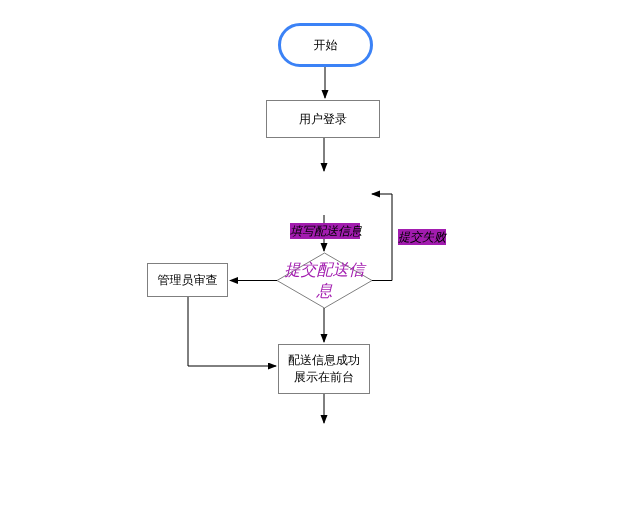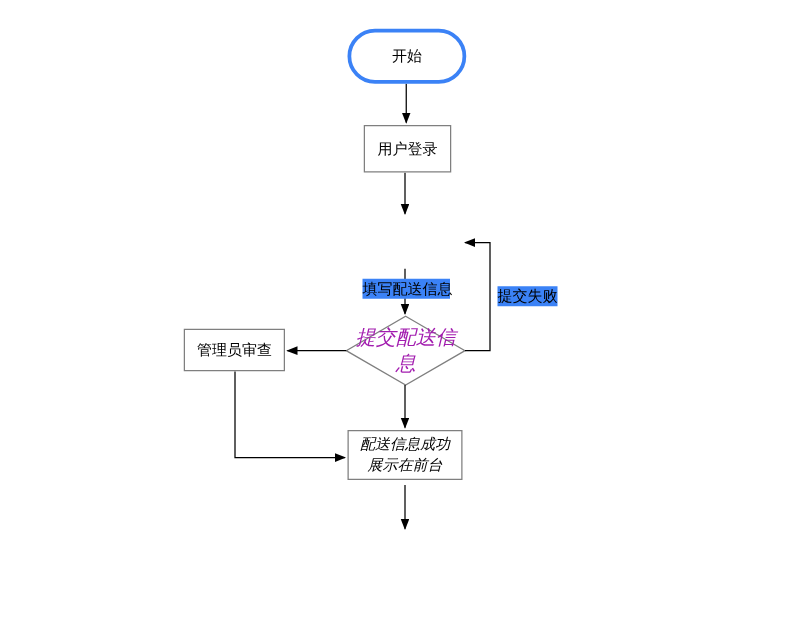--- a/index.html
+++ b/index.html
@@ -50,42 +50,43 @@
     display: flex;
     align-items: center;
     justify-content: center;
     color: #a21caf;
     font-size: 16px;
     text-align: center;
     font-style: italic;
   }
   .edge-label {
     position: absolute;
-    background: #3b82f6;
+    background: #a21caf;
     color: #000000;
     font-size: 12px;
     line-height: 16px;
     white-space: nowrap;
+    font-style: italic;
   }
   .edge-label.fill-label {
     left: 290px;
     top: 223px;
     width: 70px;
     text-align: center;
   }
   .edge-label.fail-label {
     left: 398px;
     top: 229px;
   }
   
   .node-start   { left: 278px; top: 23px;  width: 95px; height: 44px; }
-  .node-login   { left: 291px; top: 100px; width: 70px; height: 38px; font-family: Liberation Serif, serif; }
+  .node-login   { left: 266px; top: 100px; width: 114px; height: 38px; font-family: Liberation Serif, serif; }
   .node-center  { left: 277px; top: 173px; width: 93px; height: 42px; }
   .node-review  { left: 147px; top: 263px; width: 81px; height: 34px; }
-  .node-display { left: 278px; top: 344px; width: 92px; height: 40px; font-style: italic; }
+  .node-display { left: 278px; top: 344px; width: 92px; height: 50px; }
   .node-end     { left: 282px; top: 425px; width: 88px; height: 45px; }
 </style>
 </head>
 <body>
 
 <div class="canvas">
 
   <svg class="connectors" viewBox="0 0 637 511" xmlns="http://www.w3.org/2000/svg">
     <defs>
       <marker id="arrowhead" markerWidth="9" markerHeight="8" refX="8" refY="3.5" orient="auto" markerUnits="userSpaceOnUse">

